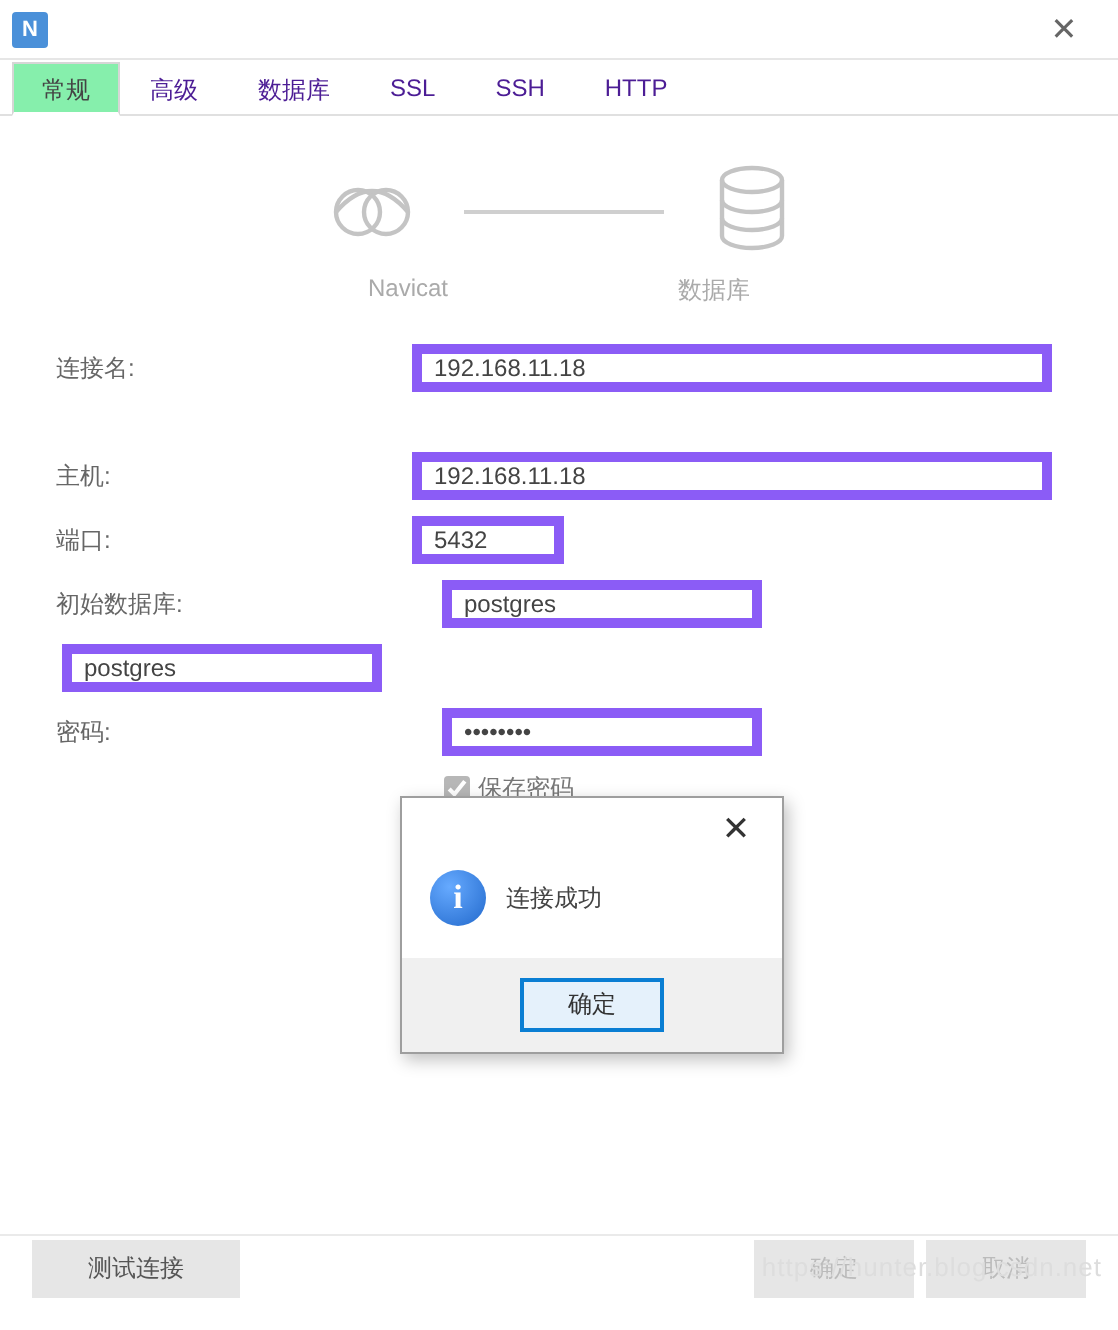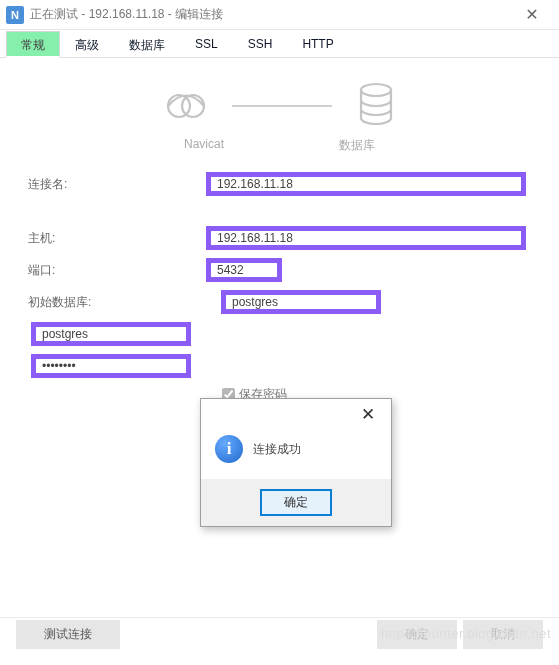--- a/index.html
+++ b/index.html
@@ -45,21 +45,21 @@
       font-family: Arial;
     }
     .tabbar {
       display: flex;
       border-bottom: 1px solid #e0e0e0;
       padding-left: 6px;
       height: 28px;
     }
     .tab {
       padding: 5px 14px;
-      color: #0f172a;
+      color: #4c1d95;
       border: 1px solid transparent;
       border-bottom: none;
       position: relative;
       top: 1px;
     }
     .tab.active {
       color: #444;
       border-color: #d6d6d6;
       background: #86efac;
       border-bottom: 2px solid #fff;
@@ -197,21 +197,20 @@
       font-size: 13px;
       letter-spacing: .5px;
       pointer-events: none;
     }
   </style>
 </head>
 <body>
 
 <div class="titlebar">
   <div class="app-icon">N</div>
-  <div class="title-text">正在测试 - 192.168.11.18 - 编辑连接</div>
   <div class="win-x">✕</div>
 </div>
 
 <div class="tabbar">
   <div class="tab active">常规</div>
   <div class="tab">高级</div>
   <div class="tab">数据库</div>
   <div class="tab">SSL</div>
   <div class="tab">SSH</div>
   <div class="tab">HTTP</div>
@@ -261,20 +260,21 @@
     <input type="text" class="w-short" value="5432" style="">
   </div>
   <div class="row">
     <div class="label">初始数据库:</div>
     <input type="text" class="w-med" value="postgres" style="">
   </div>
   <div class="row">
     <input type="text" class="w-med" value="postgres" style="">
   </div>
   <div class="row">
+    <div class="label">密码:</div>
     <input type="text" class="w-med" value="••••••••" style="">
   </div>
   <div class="chk-row">
     <input type="checkbox" checked="" style="">
     <span>保存密码</span>
   </div>
 </div>
 
 <div class="msgbox">
   <div class="msgbox-head">

